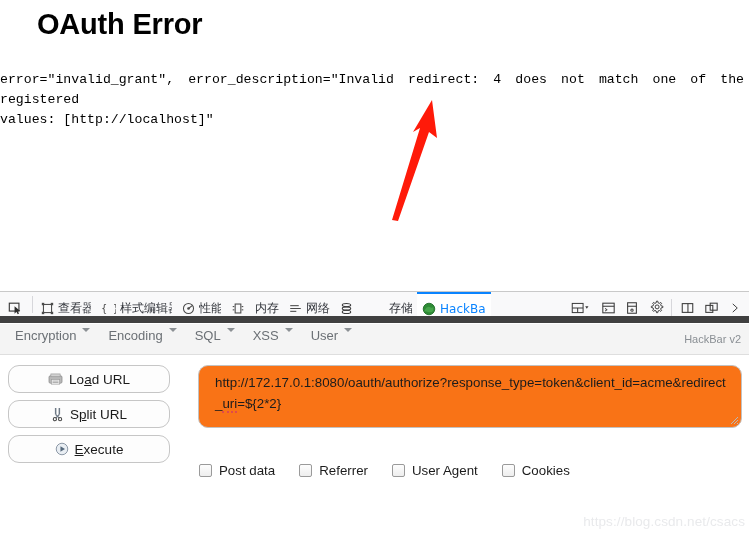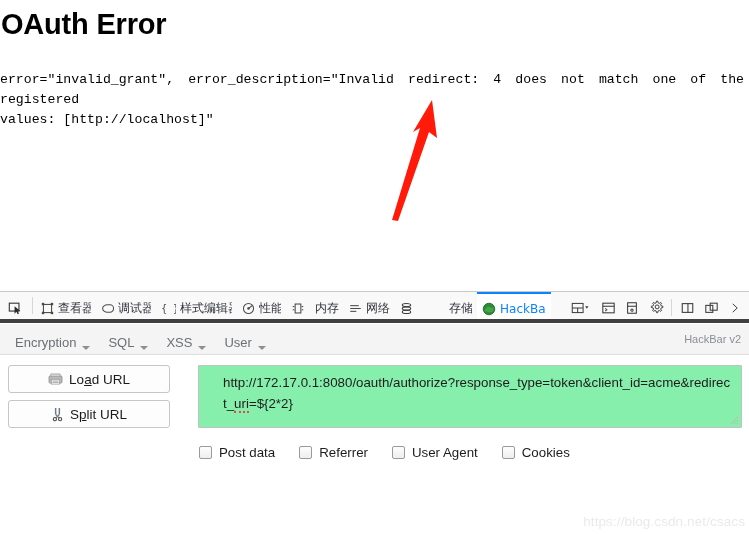--- a/index.html
+++ b/index.html
@@ -21,20 +21,21 @@
   #page-title {
     position: absolute;
     left: 1px; top: 8px;
     font-family: "Liberation Sans", sans-serif;
     font-size: 29px;
     font-weight: bold;
     color: #000000;
     letter-spacing: -0.2px;
     margin: 0;
     white-space: nowrap;
+    padding-left: 36px;
   }
   #error-text {
     position: absolute;
     left: 0px; top: 70px;
     width: 744px;
     font-family: "Liberation Mono", "DejaVu Sans Mono", monospace;
     font-size: 13.2px;
     line-height: 20px;
     color: #000000;
     text-align: justify;
@@ -61,21 +62,21 @@
     font-family: "Liberation Sans", sans-serif;
   }
 
   
   #devtools-tabstrip {
     position: relative;
     height: 31px;
     display: flex;
     align-items: stretch;
     background: #f9f9fa;
-    border-bottom: 4px solid #404040;
+    border-bottom: 7px solid #404040;
     overflow: hidden;
     white-space: nowrap;
   }
   .dt-picker {
     display: flex; align-items: center; justify-content: center;
     width: 29px; min-width: 29px; height: 31px;
     cursor: pointer;
   }
   .dt-sep {
     width: 1px; min-width: 1px; height: 17px;
@@ -143,21 +144,21 @@
   #hackbar-menubar {
     position: relative;
     height: 31px;
     background: #f4f4f4;
     border-bottom: 1px solid #dedede;
     display: flex;
     align-items: center;
     padding-left: 6px;
   }
   .hb-menu {
-    display: flex; align-items: flex-end; gap: 6px;
+    display: flex; align-items: flex-start; gap: 6px;
     height: 22px;
     padding: 0 9px;
     font-size: 13px;
     color: #6b7075;
     cursor: pointer;
     border-radius: 2px;
     white-space: nowrap;
   }
   .hb-caret {
     width: 0; height: 0;
@@ -184,62 +185,62 @@
     left: 8px; top: 10px;
     width: 162px;
   }
   .hb-btn {
     display: flex; align-items: center; justify-content: center;
     gap: 6px;
     width: 162px; height: 28px;
     margin-bottom: 7px;
     background: #fdfdfd;
     border: 1px solid #c6c6c6;
-    border-radius: 3px;
+    border-radius: 11px;
     font-size: 13.5px;
     color: #1a1a1a;
     cursor: pointer;
     font-family: "Liberation Sans", sans-serif;
   }
   .hb-btn .hb-btn-icon { display: flex; align-items: center; }
   .hb-btn .ul { text-decoration: underline; }
 
   #hb-url-wrap {
     position: absolute;
     left: 198px; top: 10px;
     width: 544px;
   }
   #hb-url {
     position: relative;
     width: 544px; height: 63px;
     border: 1px solid #c2c2c2;
-    background: #86efac;
-    border-radius: 1px;
-    padding: 6px 8px 6px 24px;
+    background: #f97316;
+    border-radius: 10px;
+    padding: 6px 8px 6px 16px;
     font-size: 13.3px;
     line-height: 21px;
     color: #1c1c1c;
     font-family: "Liberation Sans", sans-serif;
     word-break: break-all;
     overflow: hidden;
   }
   #hb-url .spell {
     border-bottom: 2px dotted #e04a4a;
     padding-bottom: 0px;
   }
   #hb-resize-grip {
     position: absolute;
     right: 2px; bottom: 2px;
     width: 9px; height: 9px;
     pointer-events: none;
   }
 
   #hb-checkboxes {
     position: absolute;
-    left: 199px; top: 90px;
+    left: 199px; top: 108px;
     display: flex;
     align-items: flex-start;
     gap: 24px;
   }
   .hb-check {
     display: flex; align-items: center; gap: 7px;
     font-size: 13.3px;
     color: #1c1c1c;
     cursor: pointer;
     white-space: nowrap;
@@ -299,28 +300,20 @@
           <rect x="1" y="1" width="3" height="3" fill="#4a4a4a"></rect>
           <rect x="12" y="1" width="3" height="3" fill="#4a4a4a"></rect>
           <rect x="1" y="12" width="3" height="3" fill="#4a4a4a"></rect>
           <rect x="12" y="12" width="3" height="3" fill="#4a4a4a"></rect>
         </svg>
       </span>
       <span class="dt-tab-label">查看器</span>
     </div>
 
 
-    <div class="dt-tab" id="tab-debugger">
-      <span class="dt-icon">
-        <svg width="13" height="13" viewBox="0 0 16 16" xmlns="http://www.w3.org/2000/svg">
-          <path d="M2 8 A6 4.5 0 0 1 8 3.5 L11 3.5 A4.5 4.5 0 0 1 11 12.5 L8 12.5 A6 4.5 0 0 1 2 8 Z" fill="none" stroke="#4a4a4a" stroke-width="1.3"></path>
-        </svg>
-      </span>
-      <span class="dt-tab-label">调试器</span>
-    </div>
 
     <div class="dt-tab" id="tab-styleeditor">
       <span class="dt-icon">
         <svg width="15" height="13" viewBox="0 0 18 16" xmlns="http://www.w3.org/2000/svg">
           <text x="0" y="12" font-family="DejaVu Sans Mono, monospace" font-size="12" fill="#4a4a4a">{ }</text>
         </svg>
       </span>
       <span class="dt-tab-label">样式编辑器</span>
     </div>
 
@@ -438,20 +431,24 @@
 
     </div>
   </div>
 
   <div id="hackbar-panel">
 
     <div id="hackbar-menubar">
 
       <div class="hb-menu">
         <span>Encryption</span>
+        <span class="hb-caret"></span>
+      </div>
+      <div class="hb-menu">
+        <span>Encoding</span>
         <span class="hb-caret"></span>
       </div>
       <div class="hb-menu">
         <span>SQL</span>
         <span class="hb-caret"></span>
       </div>
       <div class="hb-menu">
         <span>XSS</span>
         <span class="hb-caret"></span>
       </div>
@@ -489,20 +486,31 @@
               <path d="M5 8 L9 12 M9 8 L5 12" stroke="#6f7a86" stroke-width="1.2" fill="none"></path>
               <circle cx="4.2" cy="13" r="1.7" fill="none" stroke="#4a4a4a" stroke-width="1.2"></circle>
               <circle cx="9.8" cy="13" r="1.7" fill="none" stroke="#4a4a4a" stroke-width="1.2"></circle>
             </svg>
           </span>
           <span>
             <span>S</span><span class="ul">p</span><span>lit URL</span>
           </span>
         </div>
 
+        <div class="hb-btn">
+          <span class="hb-btn-icon">
+            <svg width="14" height="14" viewBox="0 0 16 16" xmlns="http://www.w3.org/2000/svg">
+              <circle cx="8" cy="8" r="6.6" fill="#e9eef3" stroke="#8895a3" stroke-width="1.1"></circle>
+              <path d="M6.2 4.8 L11.4 8 L6.2 11.2 Z" fill="#56697c"></path>
+            </svg>
+          </span>
+          <span>
+            <span></span><span class="ul">E</span><span>xecute</span>
+          </span>
+        </div>
 
       </div>
 
       <div id="hb-url-wrap">
         <div id="hb-url" title="http://172.17.0.1:8080/oauth/authorize?response_type=token&amp;client_id=acme&amp;redirect_uri=${2*2}"><span>http://172.17.0.1:8080/oauth/authorize?response_type=token&amp;client_id=acme&amp;redirect_</span><span class="spell">uri</span><span>=${2*2}</span>
           <svg id="hb-resize-grip" viewBox="0 0 9 9" xmlns="http://www.w3.org/2000/svg">
             <path d="M8 1 L1 8 M8 4 L4 8 M8 7 L7 8" stroke="#b8b8b8" stroke-width="1"></path>
           </svg>
         </div>
       </div>

